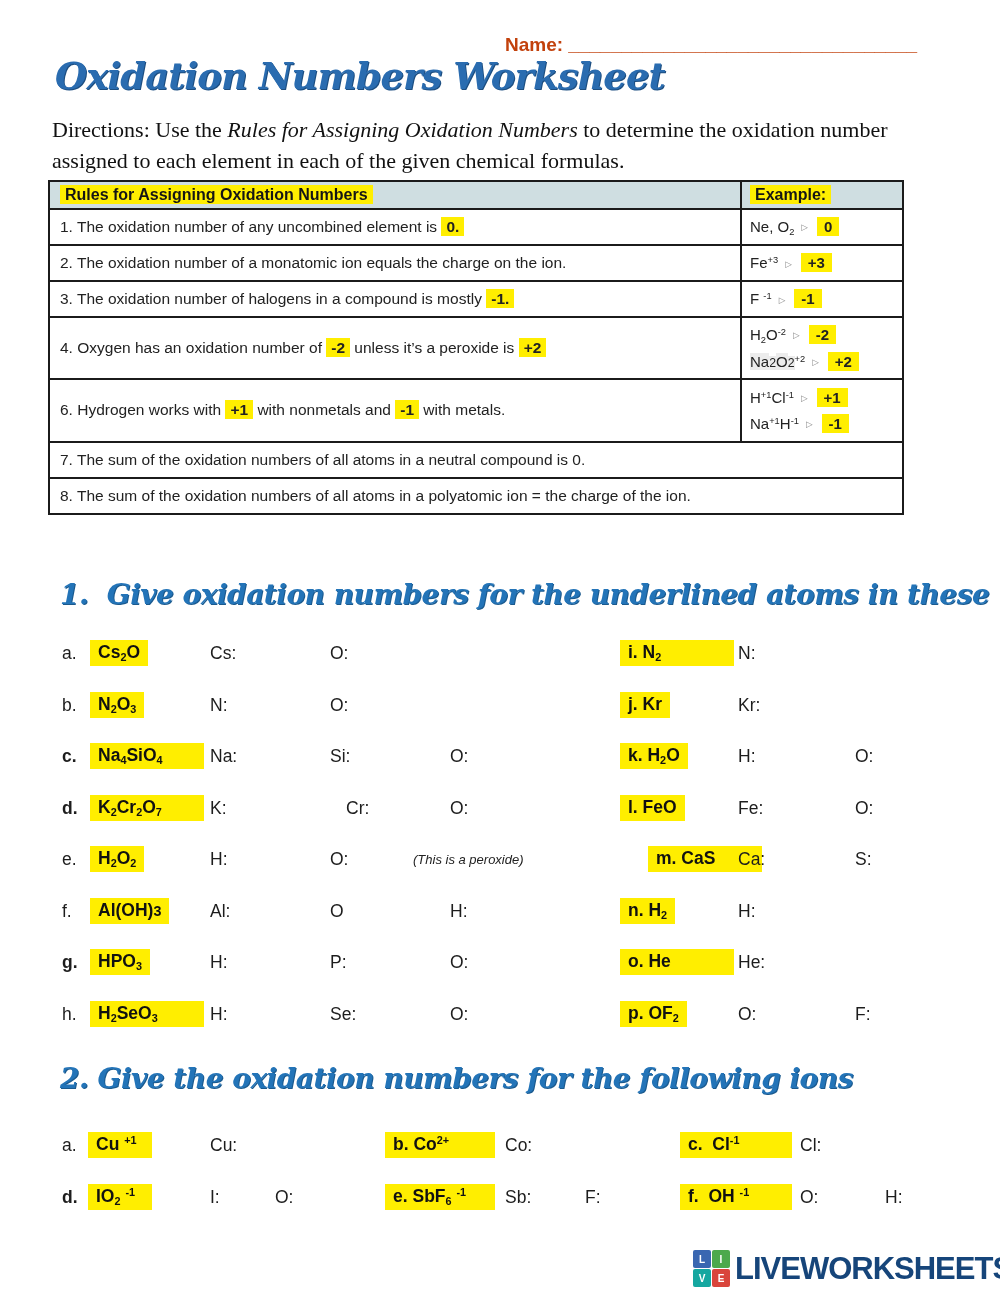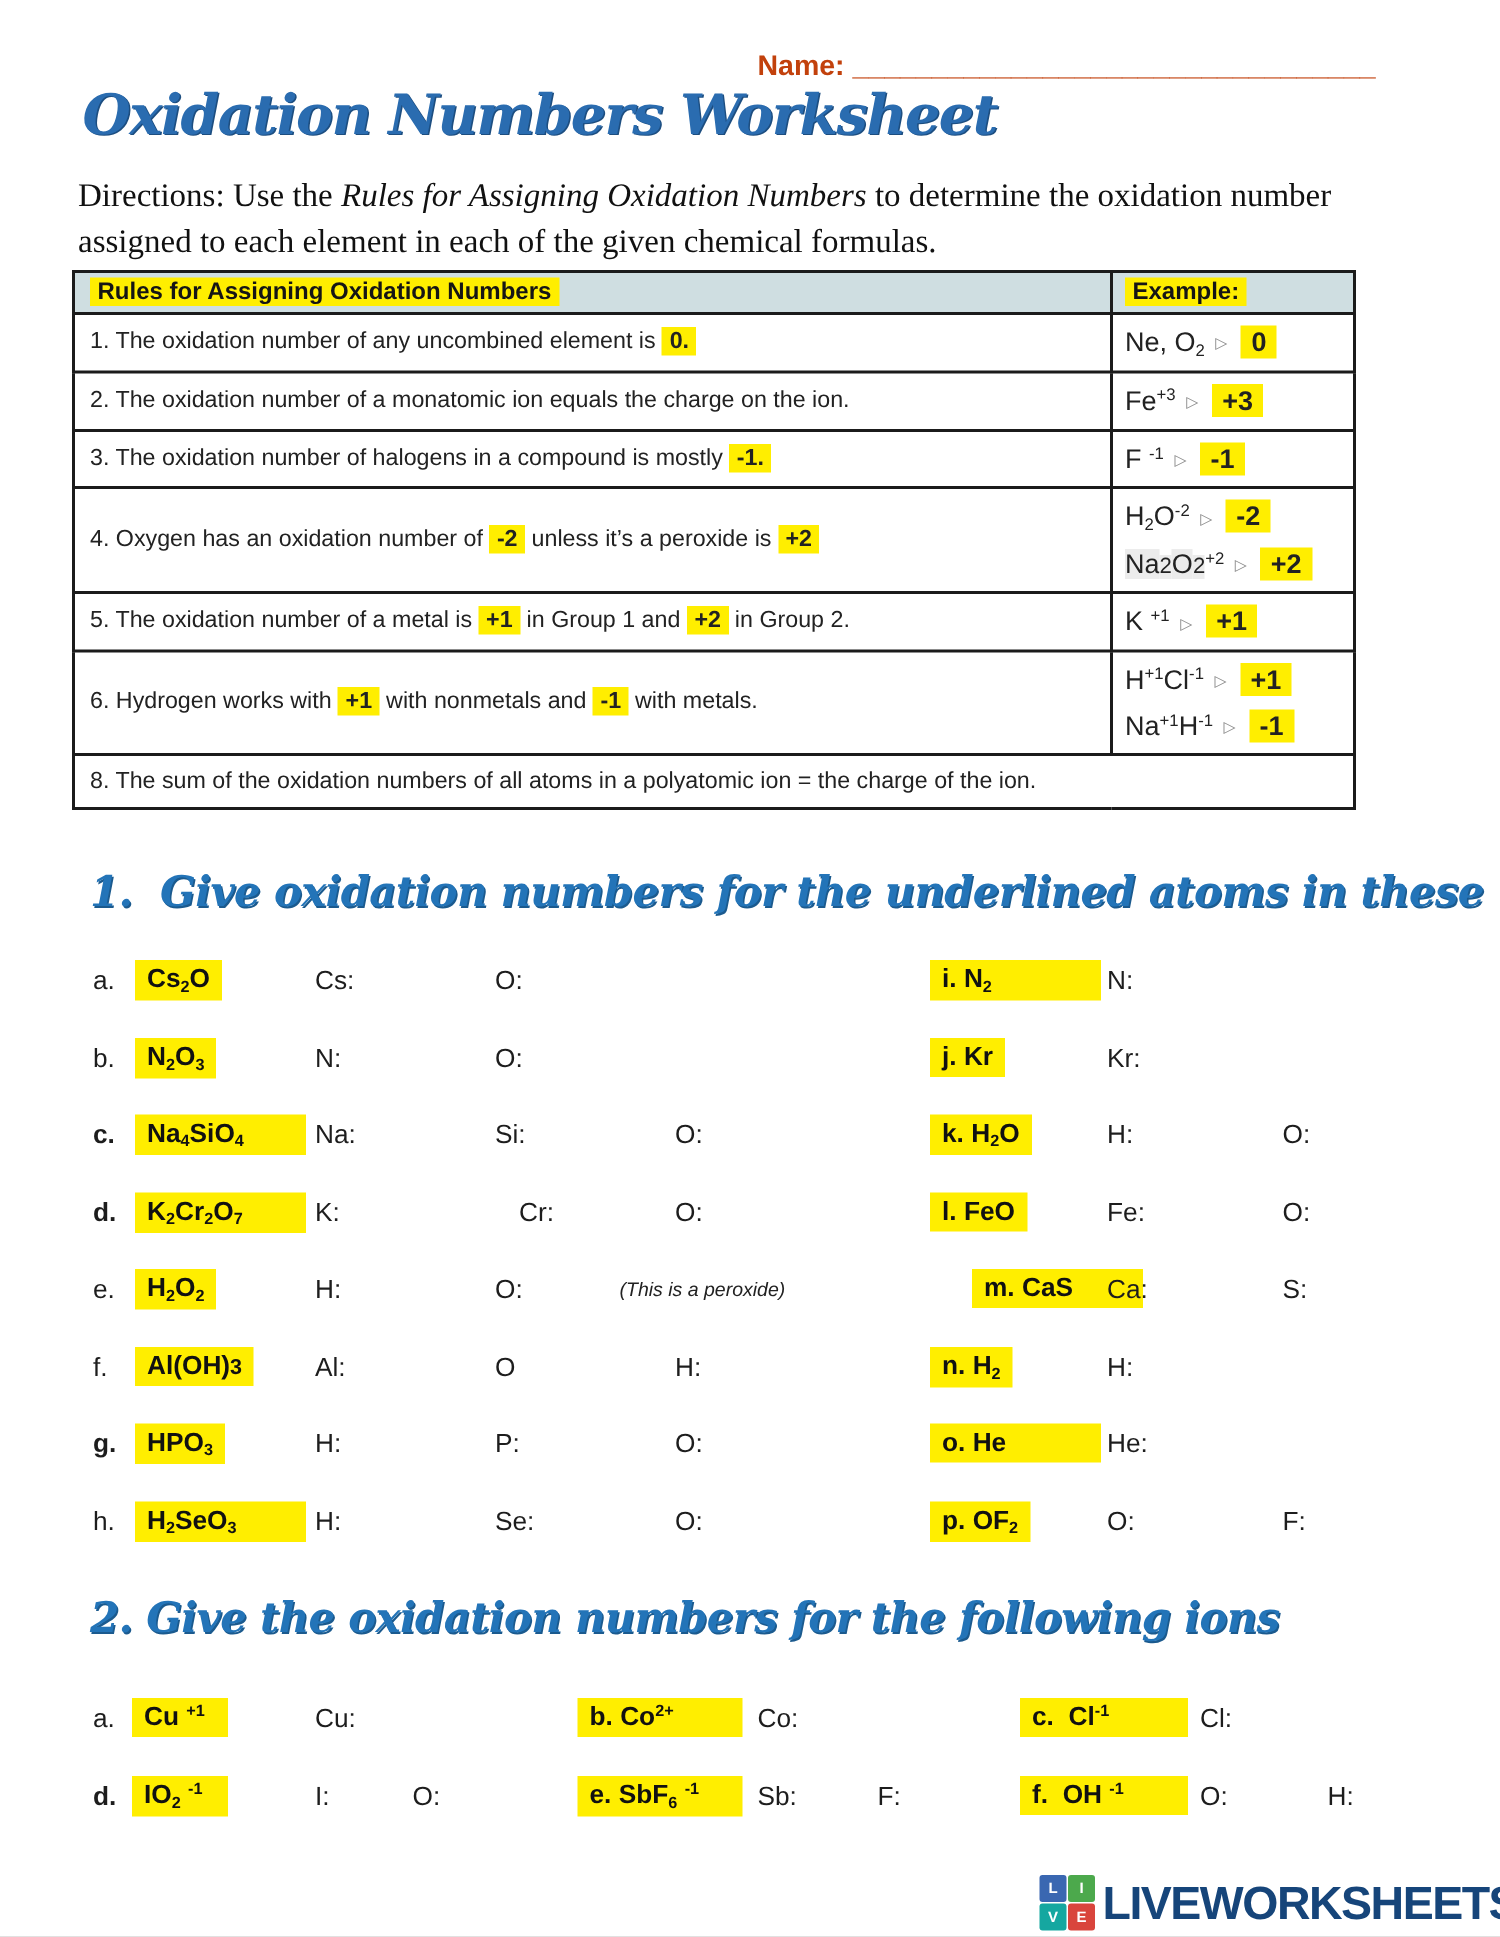--- a/index.html
+++ b/index.html
@@ -18,21 +18,21 @@
   }
   .directions { position:absolute; left:52px; top:114px; width:905px; font-size:22px; line-height:1.42; color:#111;font-family:Liberation Serif, serif; }
   .directions i { font-style:italic; }
   
   #rules-table { position:absolute; left:48px; top:180px; width:856px; border-collapse:collapse; table-layout:fixed; }
   #rules-table td, #rules-table th { border:2.5px solid #1b1b1b; vertical-align:middle; }
   th.rules-h { width:692px; text-align:left; background:#cfdee1; padding:4px 10px; font-size:16px; color:#151515; }
   th.ex-h { background:#cfdee1; text-align:left; padding:4px 8px; font-size:16px; color:#151515; }
   .hl { background:#ffee00; padding:1px 5px; }
   .rule-cell { font-size:15.5px; padding:6px 10px; color:#222; line-height:1.35; }
-  .ex-cell { font-size:18px; padding:3px 8px; color:#222; }
+  .ex-cell { font-size:15px; padding:3px 8px; color:#222; }
   .exline { white-space:nowrap; line-height:1.7; }
   .sub { font-size:0.62em; vertical-align:-0.3em; }
   .sup { font-size:0.62em; vertical-align:0.55em; }
   .tri { color:#8a8a8a; font-size:0.58em; margin:0 7px; vertical-align:0.18em; }
   .ans { background:#ffee00; font-weight:bold; padding:1px 7px; margin-left:2px; }
   .sm { font-size:0.82em; }
   .gray { background:#ececec; }
   
   .sec-head { position:absolute; font-family:"DejaVu Serif", serif; font-style:italic; font-weight:bold;
     font-size:28px; color:#2374b8; text-shadow:1px 1px 0 #1b5a8e; letter-spacing:-0.5px; white-space:nowrap; }
@@ -94,32 +94,29 @@
             <div class="exline"><span>F </span><span class="sup">-1</span><span class="tri">▷</span><span class="ans">-1</span></div>
           </td>
         </tr>
         <tr style="height: 62px;">
           <td class="rule-cell"><span>4. Oxygen has an oxidation number of </span><span class="hl" style="font-weight: bold;">-2</span><span> unless it’s a peroxide is </span><span class="hl" style="font-weight: bold;">+2</span></td>
           <td class="ex-cell">
             <div class="exline"><span>H</span><span class="sub">2</span><span>O</span><span class="sup">-2</span><span class="tri">▷</span><span class="ans">-2</span></div>
             <div class="exline"><span class="gray">Na</span><span class="gray sm">2</span><span class="gray">O</span><span class="gray sm">2</span><span class="sup">+2</span><span class="tri">▷</span><span class="ans">+2</span></div>
           </td>
         </tr>
-        <tr style="height: 37px;">
-          <td class="rule-cell"><span>5.  The oxidation number of a metal is </span><span class="hl" style="font-weight: bold;">+1</span><span> in Group 1 and </span><span class="hl" style="font-weight: bold;">+2</span><span> in Group 2.</span></td>
-          <td class="ex-cell">
-            <div class="exline"><span>K </span><span class="sup">+1</span><span class="tri">▷</span><span class="ans">+1</span></div>
-          </td>
-        </tr>
         <tr style="height: 63px;">
           <td class="rule-cell"><span>6. Hydrogen works with </span><span class="hl" style="font-weight: bold;">+1</span><span> with nonmetals and </span><span class="hl" style="font-weight: bold;">-1</span><span> with metals.</span></td>
           <td class="ex-cell">
             <div class="exline"><span>H</span><span class="sup">+1</span><span>Cl</span><span class="sup">-1</span><span class="tri">▷</span><span class="ans">+1</span></div>
             <div class="exline"><span>Na</span><span class="sup">+1</span><span>H</span><span class="sup">-1</span><span class="tri">▷</span><span class="ans">-1</span></div>
           </td>
+        </tr>
+        <tr style="height: 36px;">
+          <td colspan="2" class="rule-cell">7.  The sum of the oxidation numbers of all atoms in a neutral compound is 0.</td>
         </tr>
         <tr style="height: 36px;">
           <td colspan="2" class="rule-cell">8. The sum of the oxidation numbers of all atoms in a polyatomic ion = the charge of the ion.</td>
         </tr>
       </tbody>
   </table>
 
   <div class="sec-head" style="left:60px; top:578px;">
     <span>1.</span>&nbsp;
     <span>Give oxidation numbers for the underlined atoms in these molecules:</span>

